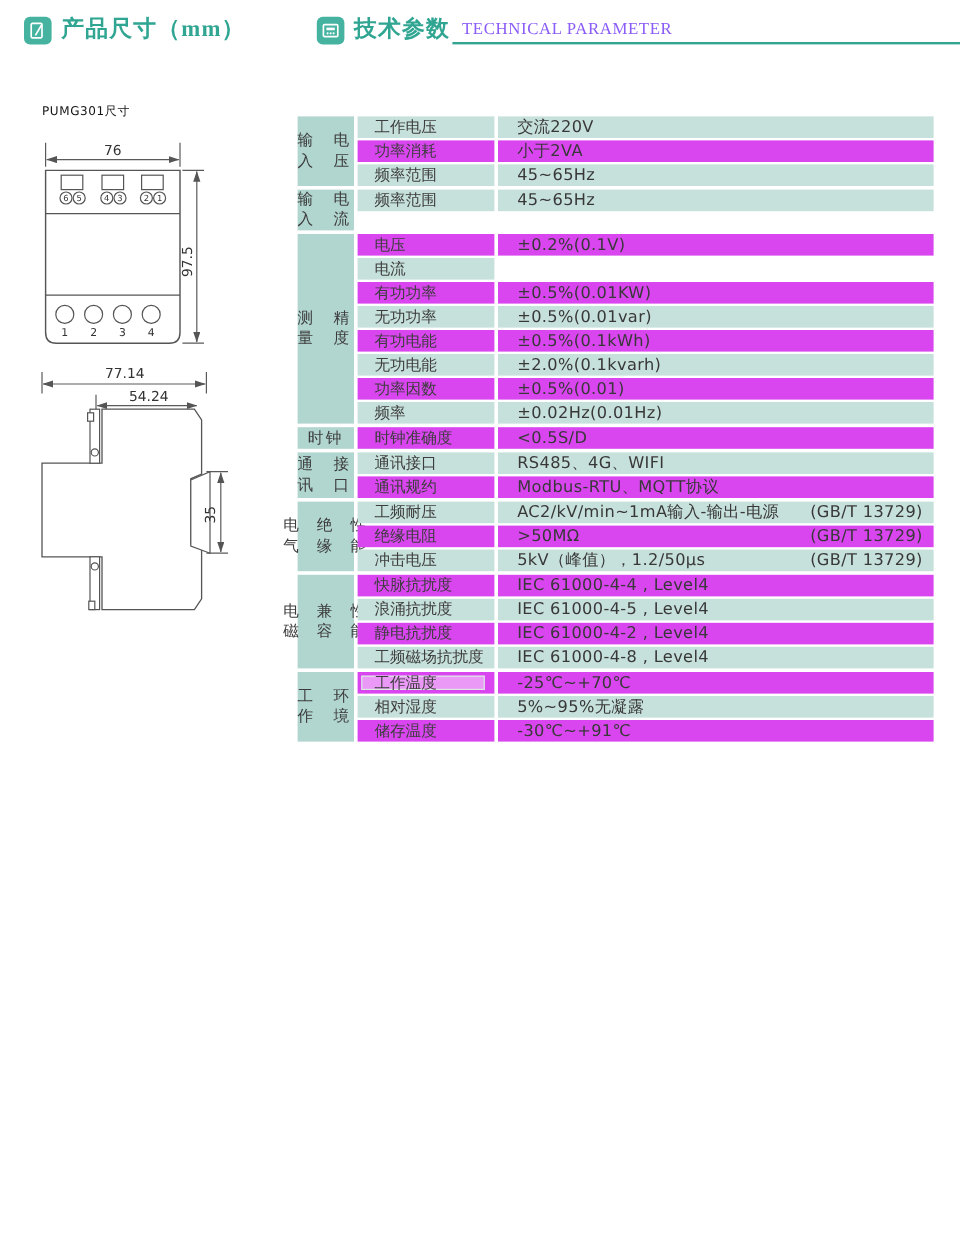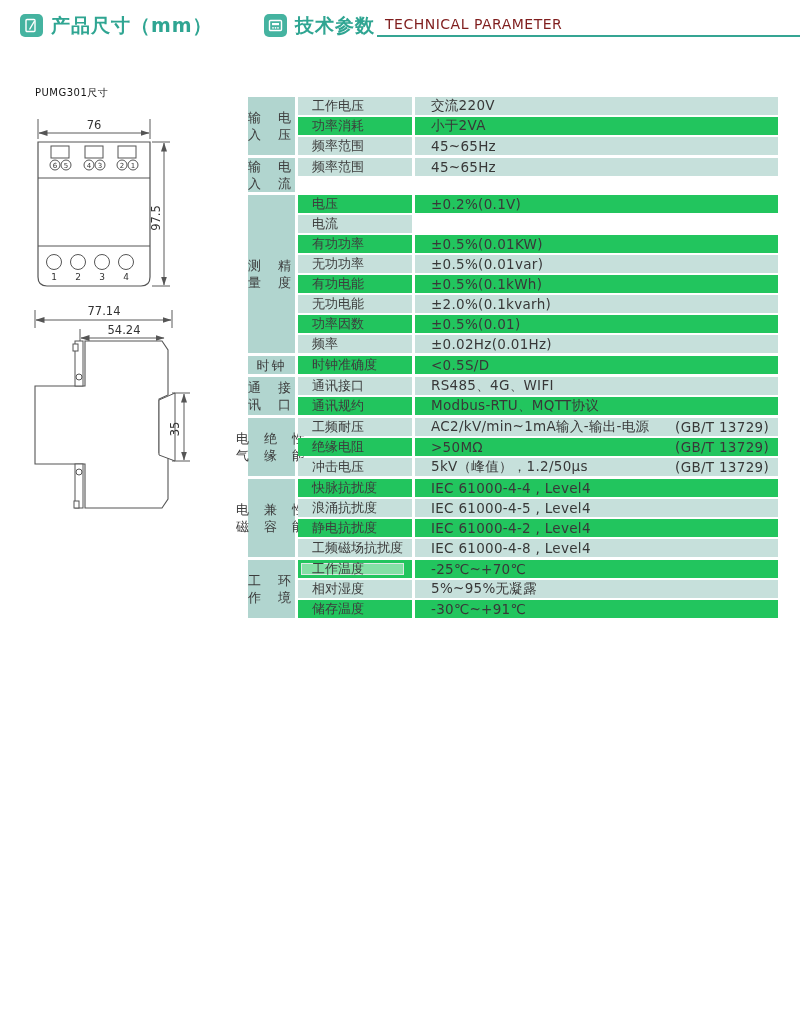--- a/index.html
+++ b/index.html
@@ -2,46 +2,46 @@
 <html><head>
 <meta charset="utf-8">
 <style>
   html,body{margin:0;padding:0;}
   body{
     width:800px;height:1030px;position:relative;background:#ffffff;
     font-family:"DejaVu Sans","Liberation Sans",sans-serif;
     color:#3d3d3d;overflow:hidden;
   }
   
-  .hdr{position:absolute;top:13px;display:flex;align-items:flex-end;}
+  .hdr{position:absolute;top:13px;display:flex;align-items:flex-end;font-family:Liberation Serif, serif;}
   #hdr1{left:20px;}
   #hdr2{left:240px;width:538px;margin-left:24px;}
   .hicon{width:23px;height:23px;border-radius:5px;background:#45b3a0;
     display:flex;align-items:center;justify-content:center;flex:0 0 auto;margin-right:8px;}
   .htitle{font-size:19px;font-weight:bold;color:#2fa592;letter-spacing:1px;line-height:24px;white-space:nowrap;}
   .subwrap{flex:1;border-bottom:2px solid #35a593;padding:0 0 1px 8px;margin-left:2px;}
-  .hsub{font-size:14px;color:#7f1d1d;letter-spacing:.5px;line-height:19px;white-space:nowrap;text-align:center;}
+  .hsub{font-size:14px;color:#8b5cf6;letter-spacing:.5px;line-height:19px;white-space:nowrap;text-align:center;}
   
   #diagram-title{position:absolute;left:35px;top:86px;font-size:10px;color:#141414;letter-spacing:.5px;}
   #front-svg{position:absolute;left:22px;top:106px;}
   #side-svg{position:absolute;left:22px;top:298px;}
   svg text{fill:#333;font-family:"DejaVu Sans","Liberation Sans",sans-serif;}
   .dim-label{font-size:11.5px;}
   .tiny-num{font-size:7px;}
   .term-num{font-size:9px;}
   
   #tech-table{position:absolute;left:248px;top:97px;width:530px;}
   .tgroup{display:flex;margin-bottom:3px;}
   .gcell{width:47px;flex:0 0 47px;background:#b1d5cf;margin-right:3px;
     display:flex;justify-content:center;align-items:center;gap:13px;}
   .gline{font-size:13px;color:#3c3c3c;letter-spacing:2px;line-height:17px;}
   .grows{flex:1;display:flex;flex-direction:column;gap:2px;}
   .trow{display:flex;height:18px;}
   .trow.dark .pcell,.trow.dark .vcell{background:#c6e0db;}
-  .trow.light .pcell,.trow.light .vcell{background:#22c55e;}
+  .trow.light .pcell,.trow.light .vcell{background:#d946ef;}
   .pcell{width:114px;flex:0 0 114px;margin-right:3px;display:flex;align-items:center;
     padding-left:14px;box-sizing:border-box;font-size:13px;color:#3d3d3d;position:relative;}
   .vcell{flex:1;display:flex;align-items:center;padding:0 9px 0 16px;
     font-size:13.5px;color:#383838;letter-spacing:.3px;}
   .vnote{margin-left:auto;padding-left:6px;white-space:nowrap;}
   .plabel{position:relative;z-index:1;}
   .pcell.boxed::before{content:"";position:absolute;left:3px;top:3px;right:8px;bottom:3px;
     border:1px solid #dde7e4;background:rgba(255,255,255,.45);z-index:0;}
 </style>
 </head>

